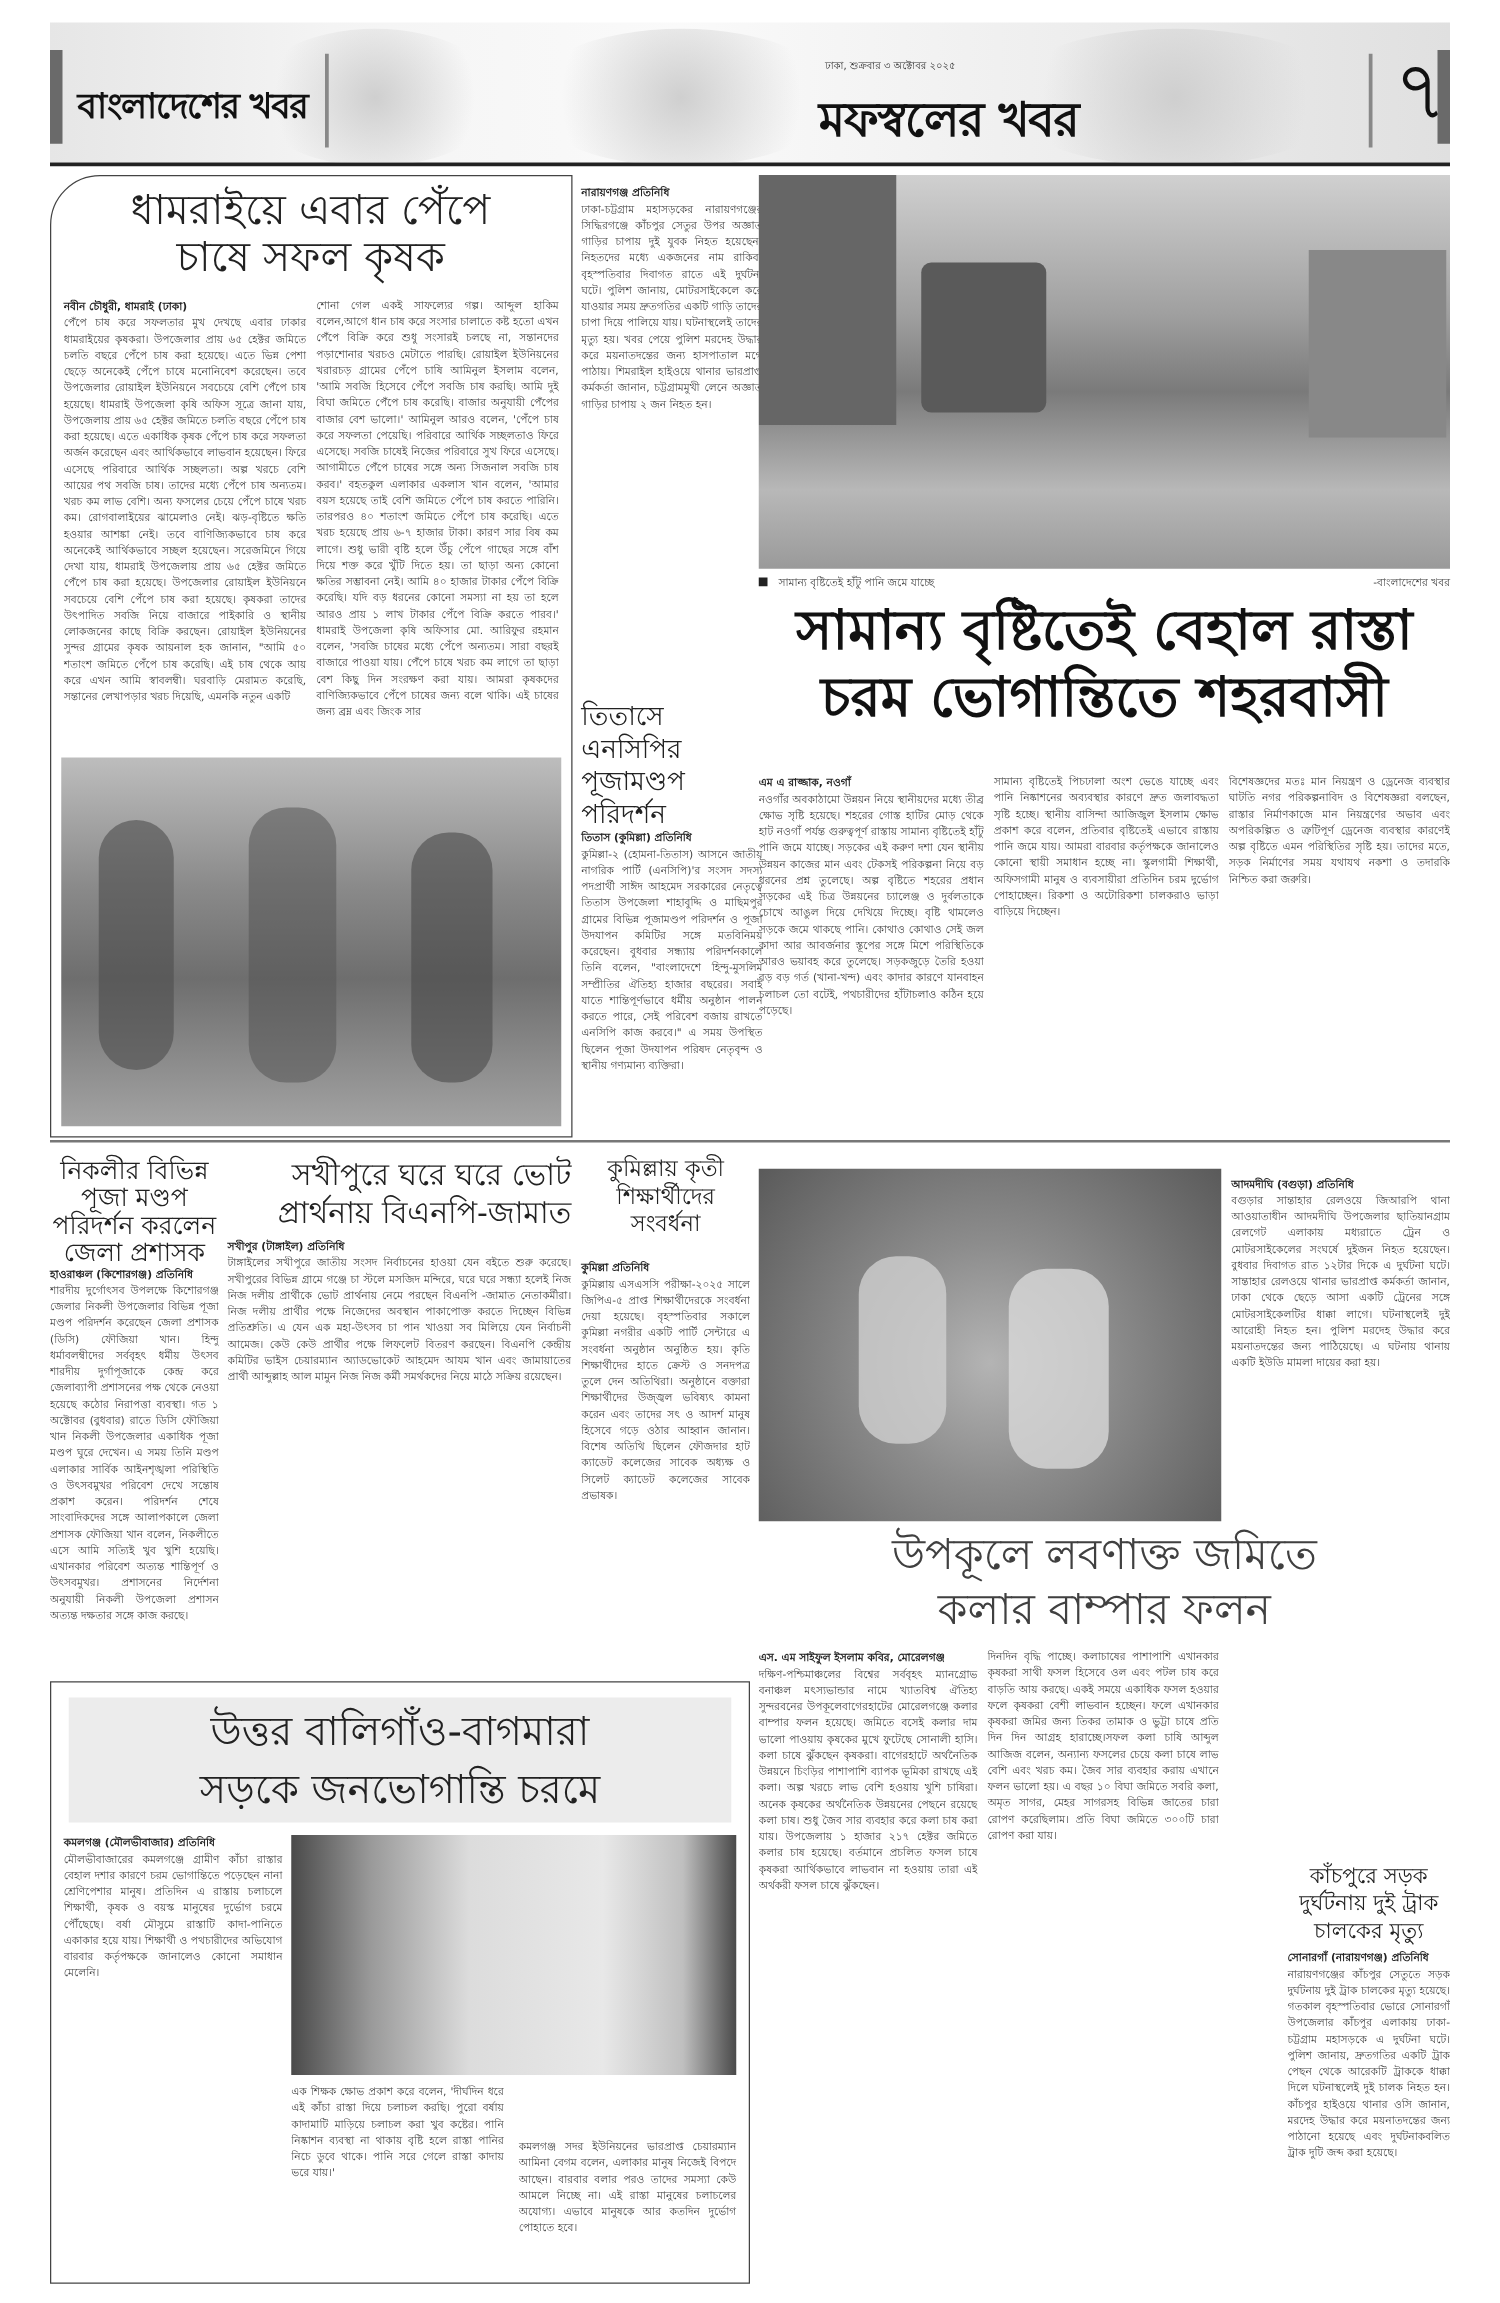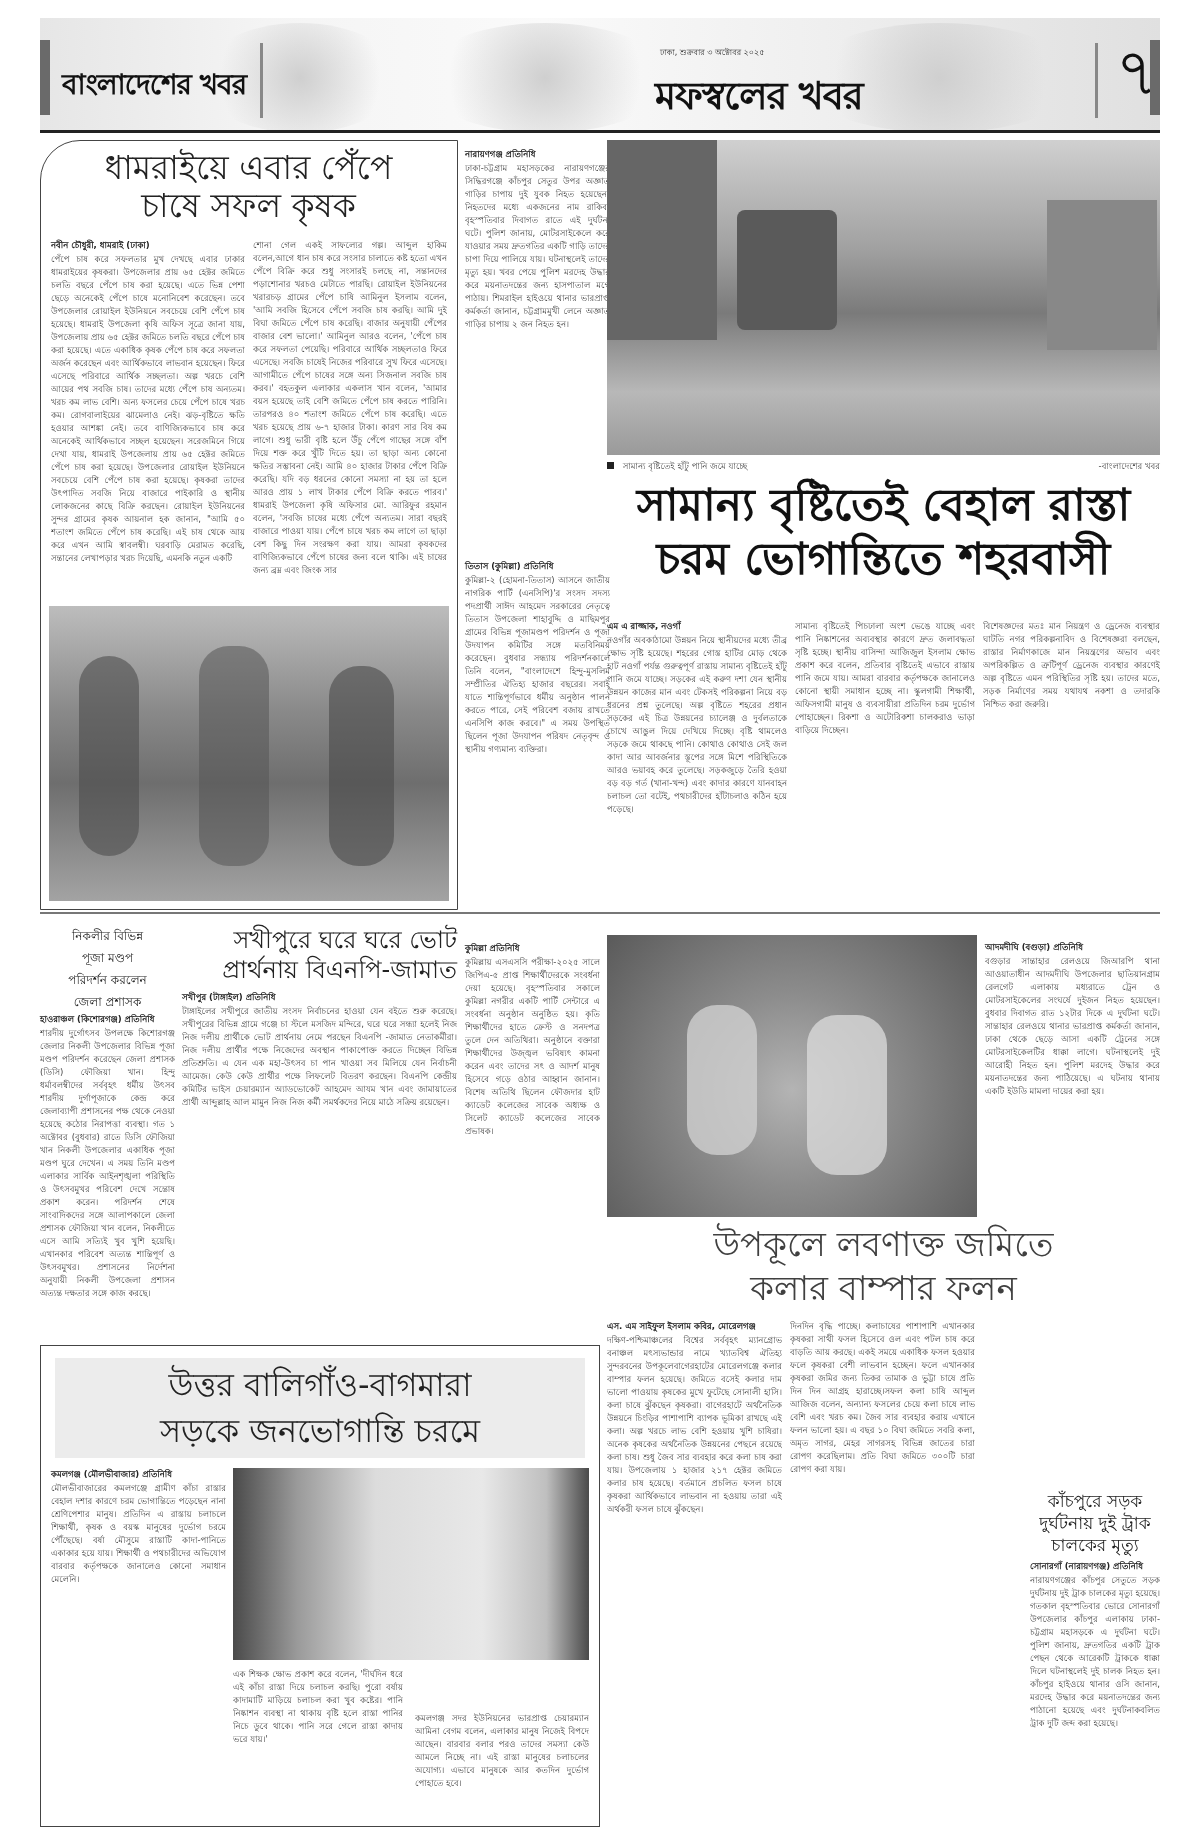--- a/index.html
+++ b/index.html
@@ -57,20 +57,24 @@
     <div class="abs" style="left:280px;top:60px;width:65px;height:200px;background:#4a4a4a;opacity:.6;border-radius:30px;"></div>
   </div>
 </div>
 
 <div class="abs" style="left:465px;top:140px;width:145px;">
   <div class="byline" style="margin-top:8px;">নারায়ণগঞ্জ প্রতিনিধি</div>
   <div class="body" style="height:290px;">ঢাকা-চট্টগ্রাম মহাসড়কের নারায়ণগঞ্জের সিদ্ধিরগঞ্জে কাঁচপুর সেতুর উপর অজ্ঞাত গাড়ির চাপায় দুই যুবক নিহত হয়েছেন। নিহতদের মধ্যে একজনের নাম রাকিব। বৃহস্পতিবার দিবাগত রাতে এই দুর্ঘটনা ঘটে। পুলিশ জানায়, মোটরসাইকেলে করে যাওয়ার সময় দ্রুতগতির একটি গাড়ি তাদের চাপা দিয়ে পালিয়ে যায়। ঘটনাস্থলেই তাদের মৃত্যু হয়। খবর পেয়ে পুলিশ মরদেহ উদ্ধার করে ময়নাতদন্তের জন্য হাসপাতাল মর্গে পাঠায়। শিমরাইল হাইওয়ে থানার ভারপ্রাপ্ত কর্মকর্তা জানান, চট্টগ্রামমুখী লেনে অজ্ঞাত গাড়ির চাপায় ২ জন নিহত হন।</div>
 </div>
 
 <div class="abs" style="left:465px;top:560px;width:145px;">
+  <div class="headline" style="font-size:21px;line-height:26px;text-align:left;">
+    <div>তিতাসে এনসিপির</div>
+    <div>পূজামণ্ডপ পরিদর্শন</div>
+  </div>
   <div class="byline">তিতাস (কুমিল্লা) প্রতিনিধি</div>
   <div class="body" style="height:290px;">কুমিল্লা-২ (হোমনা-তিতাস) আসনে জাতীয় নাগরিক পার্টি (এনসিপি)'র সংসদ সদস্য পদপ্রার্থী সাঈদ আহমেদ সরকারের নেতৃত্বে তিতাস উপজেলা শাহাবুদ্দি ও মাছিমপুর গ্রামের বিভিন্ন পূজামণ্ডপ পরিদর্শন ও পূজা উদযাপন কমিটির সঙ্গে মতবিনিময় করেছেন। বুধবার সন্ধ্যায় পরিদর্শনকালে তিনি বলেন, "বাংলাদেশে হিন্দু-মুসলিম সম্প্রীতির ঐতিহ্য হাজার বছরের। সবাই যাতে শান্তিপূর্ণভাবে ধর্মীয় অনুষ্ঠান পালন করতে পারে, সেই পরিবেশ বজায় রাখতে এনসিপি কাজ করবে।" এ সময় উপস্থিত ছিলেন পূজা উদযাপন পরিষদ নেতৃবৃন্দ ও স্থানীয় গণ্যমান্য ব্যক্তিরা।</div>
 </div>
 
 <div class="abs photo" style="left:607px;top:140px;width:553px;height:315px;background:linear-gradient(180deg,#d0d0d0 0%,#a0a0a0 35%,#7a7a7a 55%,#b8b8b8 80%,#9a9a9a 100%);">
   <div class="abs" style="left:130px;top:70px;width:100px;height:120px;background:#5a5a5a;border-radius:8px;"></div>
   <div class="abs" style="left:0;top:0;width:110px;height:200px;background:#666;"></div>
   <div class="abs" style="left:440px;top:60px;width:110px;height:150px;background:#888;"></div>
 </div>
 <div class="abs caption" style="left:607px;top:460px;width:553px;">
@@ -90,40 +94,45 @@
 <div class="abs" style="left:795px;top:620px;width:180px;">
   <div class="body" style="height:283px;">সামান্য বৃষ্টিতেই পিচঢালা অংশ ভেঙে যাচ্ছে এবং পানি নিষ্কাশনের অব্যবস্থার কারণে দ্রুত জলাবদ্ধতা সৃষ্টি হচ্ছে। স্থানীয় বাসিন্দা আজিজুল ইসলাম ক্ষোভ প্রকাশ করে বলেন, প্রতিবার বৃষ্টিতেই এভাবে রাস্তায় পানি জমে যায়। আমরা বারবার কর্তৃপক্ষকে জানালেও কোনো স্থায়ী সমাধান হচ্ছে না। স্কুলগামী শিক্ষার্থী, অফিসগামী মানুষ ও ব্যবসায়ীরা প্রতিদিন চরম দুর্ভোগ পোহাচ্ছেন। রিকশা ও অটোরিকশা চালকরাও ভাড়া বাড়িয়ে দিচ্ছেন।</div>
 </div>
 <div class="abs" style="left:983px;top:620px;width:177px;">
   <div class="body" style="height:283px;">বিশেষজ্ঞদের মতঃ মান নিয়ন্ত্রণ ও ড্রেনেজ ব্যবস্থার ঘাটতি নগর পরিকল্পনাবিদ ও বিশেষজ্ঞরা বলছেন, রাস্তার নির্মাণকাজে মান নিয়ন্ত্রণের অভাব এবং অপরিকল্পিত ও ত্রুটিপূর্ণ ড্রেনেজ ব্যবস্থার কারণেই অল্প বৃষ্টিতে এমন পরিস্থিতির সৃষ্টি হয়। তাদের মতে, সড়ক নির্মাণের সময় যথাযথ নকশা ও তদারকি নিশ্চিত করা জরুরি।</div>
 </div>
 
 <div class="abs rule" style="left:40px;top:912px;width:1120px;height:1.5px;"></div>
 
 <div class="abs" style="left:40px;top:925px;width:135px;">
-  <div class="headline" style="font-size:12px;line-height:22px;">
+  <div class="headline" style="font-size:20px;line-height:22px;">
     <div>নিকলীর বিভিন্ন</div>
     <div>পূজা মণ্ডপ</div>
     <div>পরিদর্শন করলেন</div>
     <div>জেলা প্রশাসক</div>
   </div>
   <div class="byline">হাওরাঞ্চল (কিশোরগঞ্জ) প্রতিনিধি</div>
   <div class="body" style="height:300px;">শারদীয় দুর্গোৎসব উপলক্ষে কিশোরগঞ্জ জেলার নিকলী উপজেলার বিভিন্ন পূজা মণ্ডপ পরিদর্শন করেছেন জেলা প্রশাসক (ডিসি) ফৌজিয়া খান। হিন্দু ধর্মাবলম্বীদের সর্ববৃহৎ ধর্মীয় উৎসব শারদীয় দুর্গাপূজাকে কেন্দ্র করে জেলাব্যাপী প্রশাসনের পক্ষ থেকে নেওয়া হয়েছে কঠোর নিরাপত্তা ব্যবস্থা। গত ১ অক্টোবর (বুধবার) রাতে ডিসি ফৌজিয়া খান নিকলী উপজেলার একাধিক পূজা মণ্ডপ ঘুরে দেখেন। এ সময় তিনি মণ্ডপ এলাকার সার্বিক আইনশৃঙ্খলা পরিস্থিতি ও উৎসবমুখর পরিবেশ দেখে সন্তোষ প্রকাশ করেন। পরিদর্শন শেষে সাংবাদিকদের সঙ্গে আলাপকালে জেলা প্রশাসক ফৌজিয়া খান বলেন, নিকলীতে এসে আমি সত্যিই খুব খুশি হয়েছি। এখানকার পরিবেশ অত্যন্ত শান্তিপূর্ণ ও উৎসবমুখর। প্রশাসনের নির্দেশনা অনুযায়ী নিকলী উপজেলা প্রশাসন অত্যন্ত দক্ষতার সঙ্গে কাজ করছে।</div>
 </div>
 
 <div class="abs" style="left:182px;top:925px;width:275px;">
   <div class="headline" style="font-size:24px;line-height:30px;text-align:right;">
     <div>সখীপুরে ঘরে ঘরে ভোট</div>
     <div>প্রার্থনায় বিএনপি-জামাত</div>
   </div>
   <div class="byline" style="margin-top:6px;">সখীপুর (টাঙ্গাইল) প্রতিনিধি</div>
   <div class="body" style="height:300px;">টাঙ্গাইলের সখীপুরে জাতীয় সংসদ নির্বাচনের হাওয়া যেন বইতে শুরু করেছে। সখীপুরের বিভিন্ন গ্রামে গঞ্জে চা স্টলে মসজিদ মন্দিরে, ঘরে ঘরে সন্ধ্যা হলেই নিজ নিজ দলীয় প্রার্থীকে ভোট প্রার্থনায় নেমে পরছেন বিএনপি -জামাত নেতাকর্মীরা। নিজ দলীয় প্রার্থীর পক্ষে নিজেদের অবস্থান পাকাপোক্ত করতে দিচ্ছেন বিভিন্ন প্রতিশ্রুতি। এ যেন এক মহা-উৎসব চা পান খাওয়া সব মিলিয়ে যেন নির্বাচনী আমেজ। কেউ কেউ প্রার্থীর পক্ষে লিফলেট বিতরণ করছেন। বিএনপি কেন্দ্রীয় কমিটির ভাইস চেয়ারম্যান অ্যাডভোকেট আহমেদ আযম খান এবং জামায়াতের প্রার্থী আব্দুল্লাহ আল মামুন নিজ নিজ কর্মী সমর্থকদের নিয়ে মাঠে সক্রিয় রয়েছেন।</div>
 </div>
 
 <div class="abs" style="left:465px;top:925px;width:135px;">
+  <div class="headline" style="font-size:18px;line-height:22px;">
+    <div>কুমিল্লায় কৃতী</div>
+    <div>শিক্ষার্থীদের</div>
+    <div>সংবর্ধনা</div>
+  </div>
   <div class="byline" style="margin-top:17px;">কুমিল্লা প্রতিনিধি</div>
   <div class="body" style="height:280px;">কুমিল্লায় এসএসসি পরীক্ষা-২০২৫ সালে জিপিএ-৫ প্রাপ্ত শিক্ষার্থীদেরকে সংবর্ধনা দেয়া হয়েছে। বৃহস্পতিবার সকালে কুমিল্লা নগরীর একটি পার্টি সেন্টারে এ সংবর্ধনা অনুষ্ঠান অনুষ্ঠিত হয়। কৃতি শিক্ষার্থীদের হাতে ক্রেস্ট ও সনদপত্র তুলে দেন অতিথিরা। অনুষ্ঠানে বক্তারা শিক্ষার্থীদের উজ্জ্বল ভবিষ্যৎ কামনা করেন এবং তাদের সৎ ও আদর্শ মানুষ হিসেবে গড়ে ওঠার আহ্বান জানান। বিশেষ অতিথি ছিলেন ফৌজদার হাট ক্যাডেট কলেজের সাবেক অধ্যক্ষ ও সিলেট ক্যাডেট কলেজের সাবেক প্রভাষক।</div>
 </div>
 
 <div class="abs photo" style="left:607px;top:935px;width:370px;height:282px;background:radial-gradient(circle at 50% 55%,#b4b4b4 0%,#8c8c8c 40%,#5a5a5a 100%);">
   <div class="abs" style="left:80px;top:70px;width:70px;height:150px;background:#cfcfcf;border-radius:30px;opacity:.8;"></div>
   <div class="abs" style="left:200px;top:80px;width:80px;height:160px;background:#d8d8d8;border-radius:30px;opacity:.8;"></div>
 </div>
 <div class="abs headline" style="left:607px;top:1222px;width:553px;font-size:34px;line-height:44px;color:#404040;">
   <div>উপকূলে  লবণাক্ত জমিতে</div>

